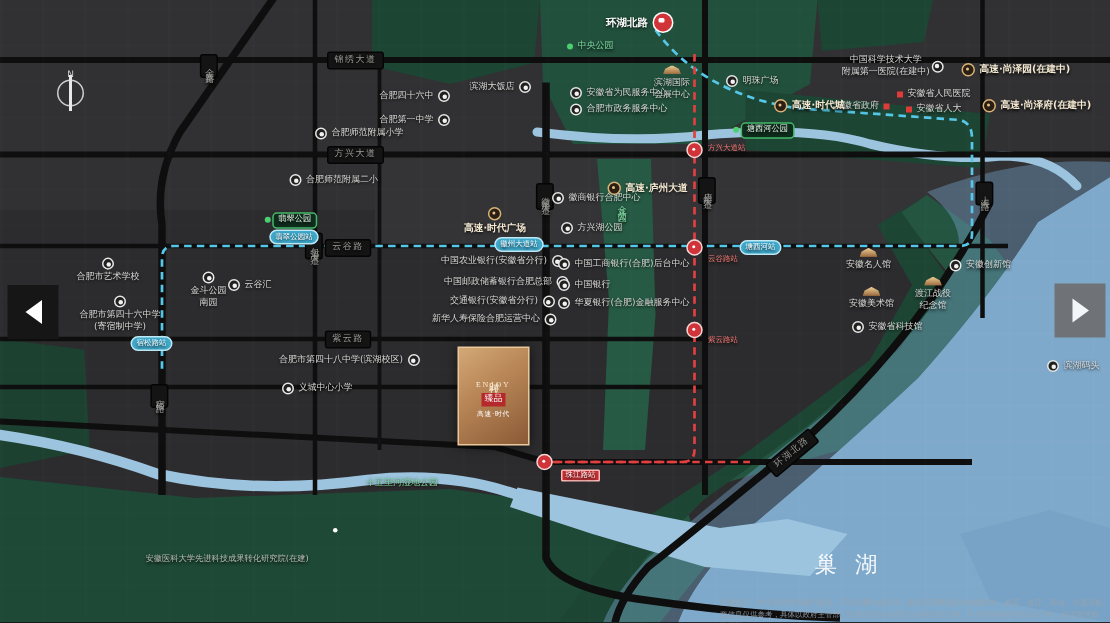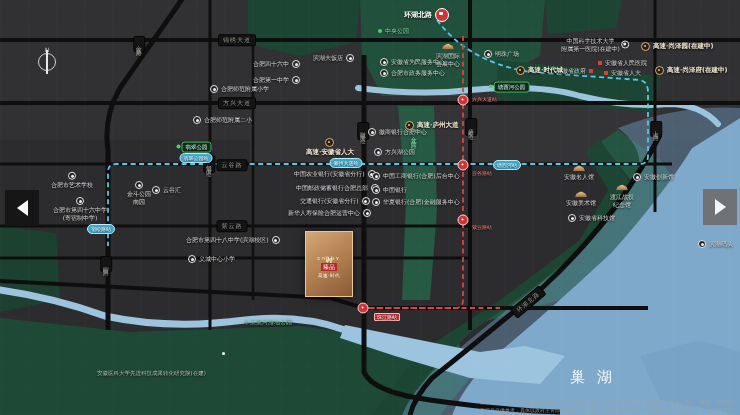--- a/index.html
+++ b/index.html
@@ -318,21 +318,21 @@
       <div class="lbl" style="left: 598px; top: 59px;">
         <span class="sq"></span>
         <span>安徽省人民医院</span>
       </div>
       <div class="lbl" style="left: 604px; top: 69px;">
         <span class="sq"></span>
         <span>安徽省人大</span>
       </div>
       <div class="lbl ctr" style="left: 330px; top: 147px;">
         <span class="mico"></span>
-        <span class="brand">高速·安徽省人大</span>
+        <span class="brand">高速·时代广场</span>
       </div>
       <div class="lbl" style="left: 405px; top: 121px;">
         <span class="mico"></span>
         <span class="brand">高速·庐州大道</span>
       </div>
       <div class="lbl" style="left: 516px; top: 66px;">
         <span class="mico"></span>
         <span class="brand">高速·时代城</span>
       </div>
       <div class="lbl" style="left: 641px; top: 42px;">
@@ -380,21 +380,21 @@
       <div class="lbl" style="left: 698px; top: 240px;">
         <span class="ico"></span>
         <span>滨湖码头</span>
       </div>
       <div class="lbl" style="left: 222px; top: 352px;">
         <span class="wdot"></span>
       </div>
       <div class="lbl" style="left: 97px; top: 370px; font-size: 5.5px;">
         <span style="color: rgb(185, 188, 185);">安徽医科大学先进科技成果转化研究院(在建)</span>
       </div>
-      <div class="lbl ctr" style="left: 597px; top: 377px;">
+      <div class="lbl ctr" style="left: 570px; top: 377px;">
         <span class="lake-lbl">巢湖</span>
       </div>
       <div class="lbl" style="left: 480px; top: 399px;">
         <span class="disc">温馨提示：本宣传资料为要约邀请，不作为要约或承诺；图中距离数据源自地图软件，教育、医疗、商业、交通等配套信息仅供参考，具体以政府主管部门批准文件及买卖双方合同约定为准。本资料制作时间为2021年，敬请留意最新资料。</span>
       </div>
     </div>
 
   <div id="logo">
     <div class="vzh">时代</div>
     <div class="en">ENJOY</div>

